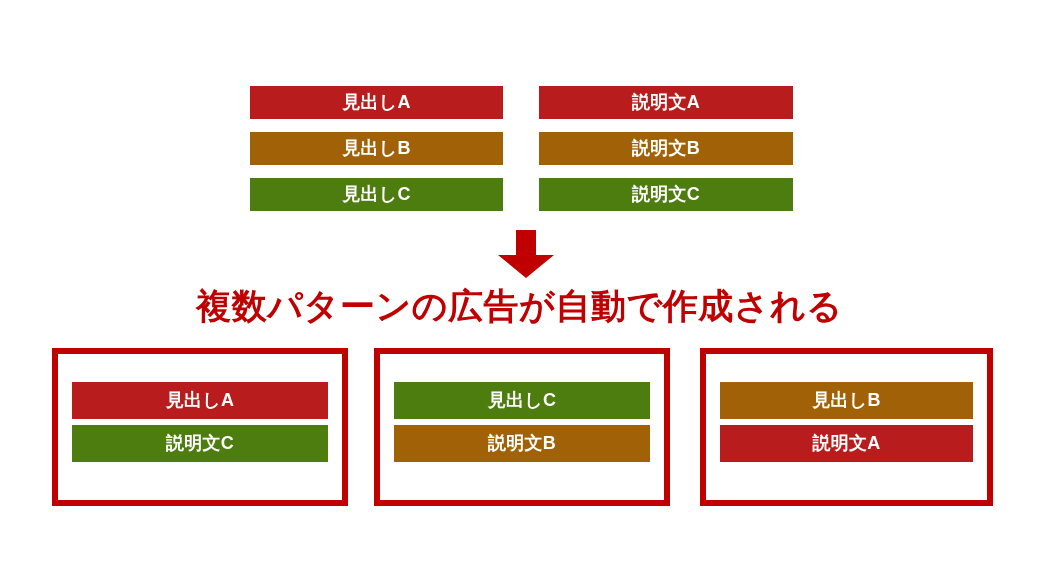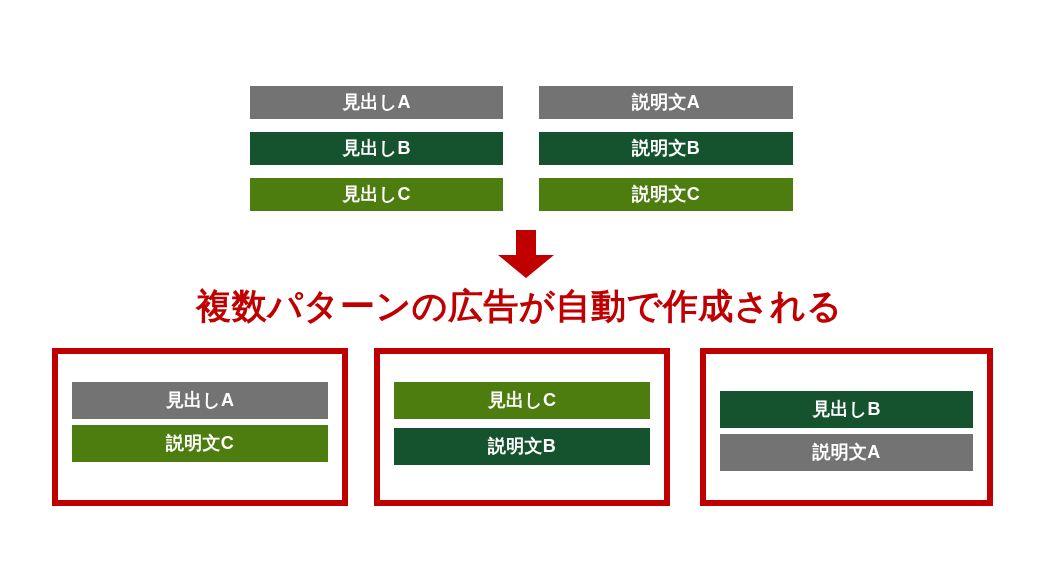--- a/index.html
+++ b/index.html
@@ -38,22 +38,22 @@
     color: #ffffff;
     font-size: 18px;
     font-weight: bold;
     letter-spacing: 0.2px;
     margin-bottom: 13px;
     box-sizing: border-box;
     white-space: nowrap;
   }
   .asset-bar:last-child { margin-bottom: 0; }
 
-  .c-orange { background: #737373; }
-  .c-blue   { background: #14532d; margin-top: 9px; }
+  .c-orange { background: #b91c1c; }
+  .c-blue   { background: #a16207; }
   .c-green  { background: #4d7c0f; }
 
   
   #flow-arrow {
     position: absolute;
     left: 498px;
     top: 230px;
     width: 56px;
     height: 48px;
   }

